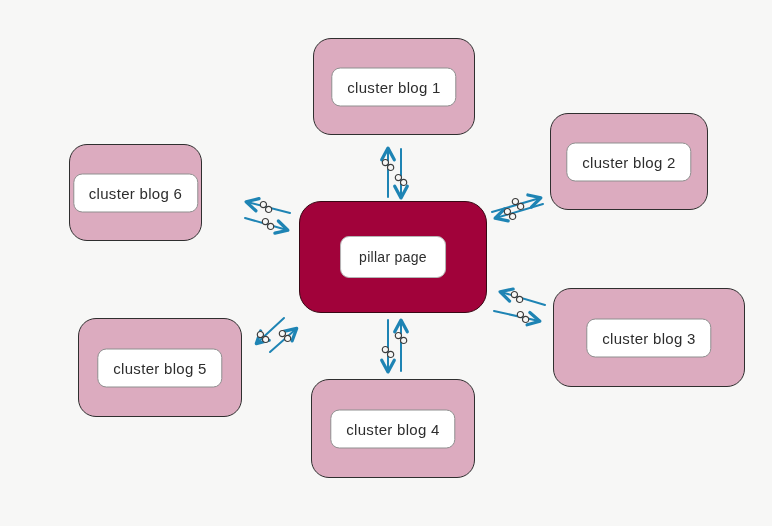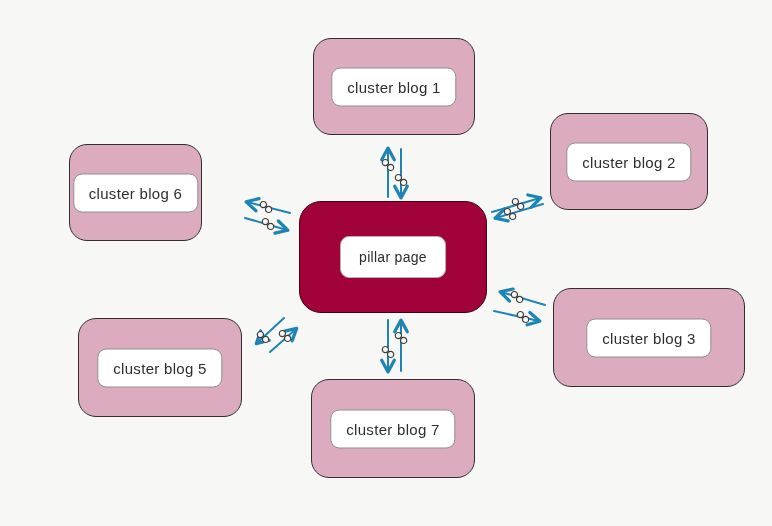--- a/index.html
+++ b/index.html
@@ -160,21 +160,21 @@
 
   <div class="node cluster" style="left:550px; top:113px; width:158px; height:97px;">
     <span class="label">cluster blog 2</span>
   </div>
 
   <div class="node cluster" style="left:553px; top:288px; width:192px; height:99px;">
     <span class="label">cluster blog 3</span>
   </div>
 
   <div class="node cluster" style="left:311px; top:379px; width:164px; height:99px;">
-    <span class="label">cluster blog 7</span>
+    <span class="label">cluster blog 4</span>
   </div>
 
   <div class="node cluster" style="left:78px; top:318px; width:164px; height:99px;">
     <span class="label">cluster blog 5</span>
   </div>
 
   <div class="node cluster" style="left:69px; top:144px; width:133px; height:97px;">
     <span class="label">cluster blog 6</span>
   </div>
 

